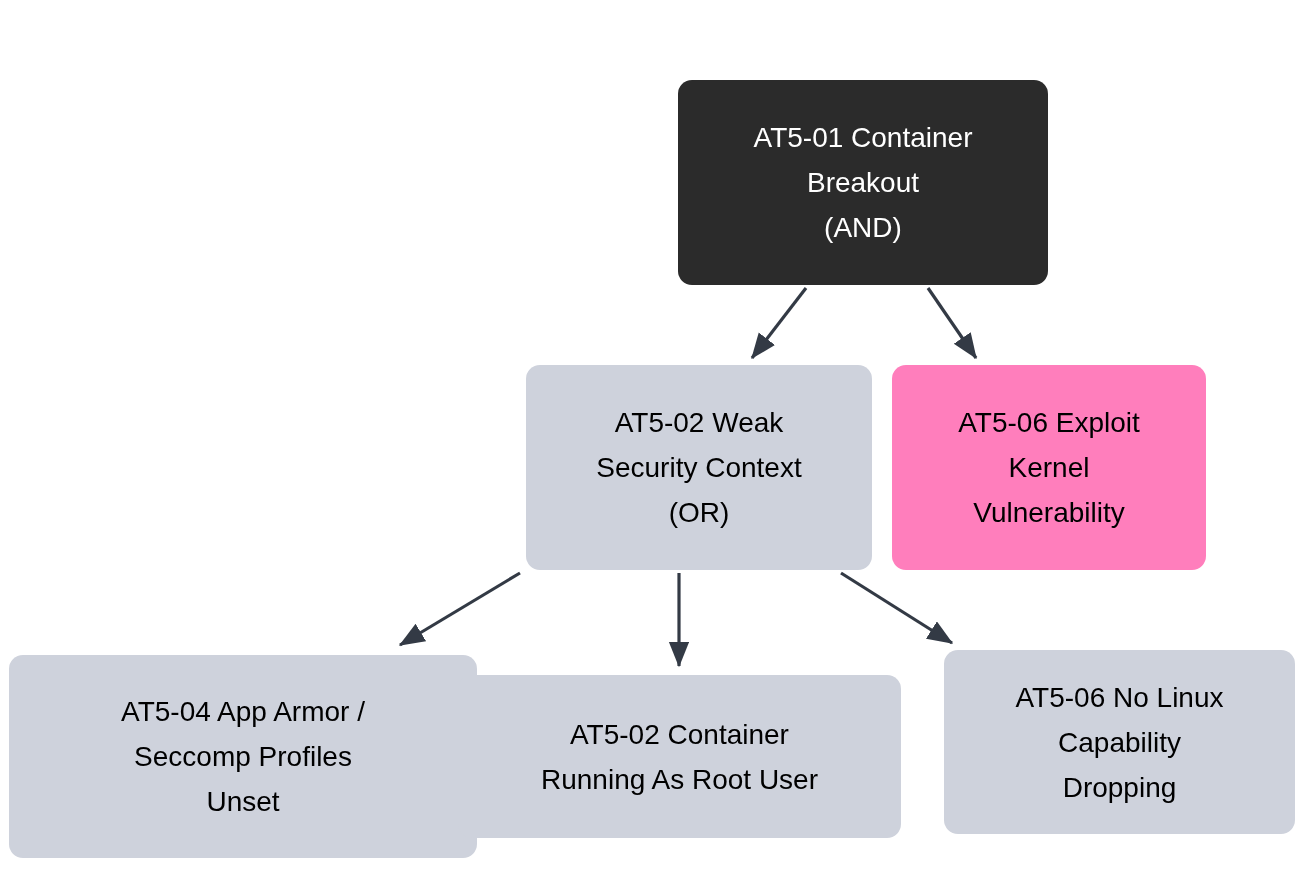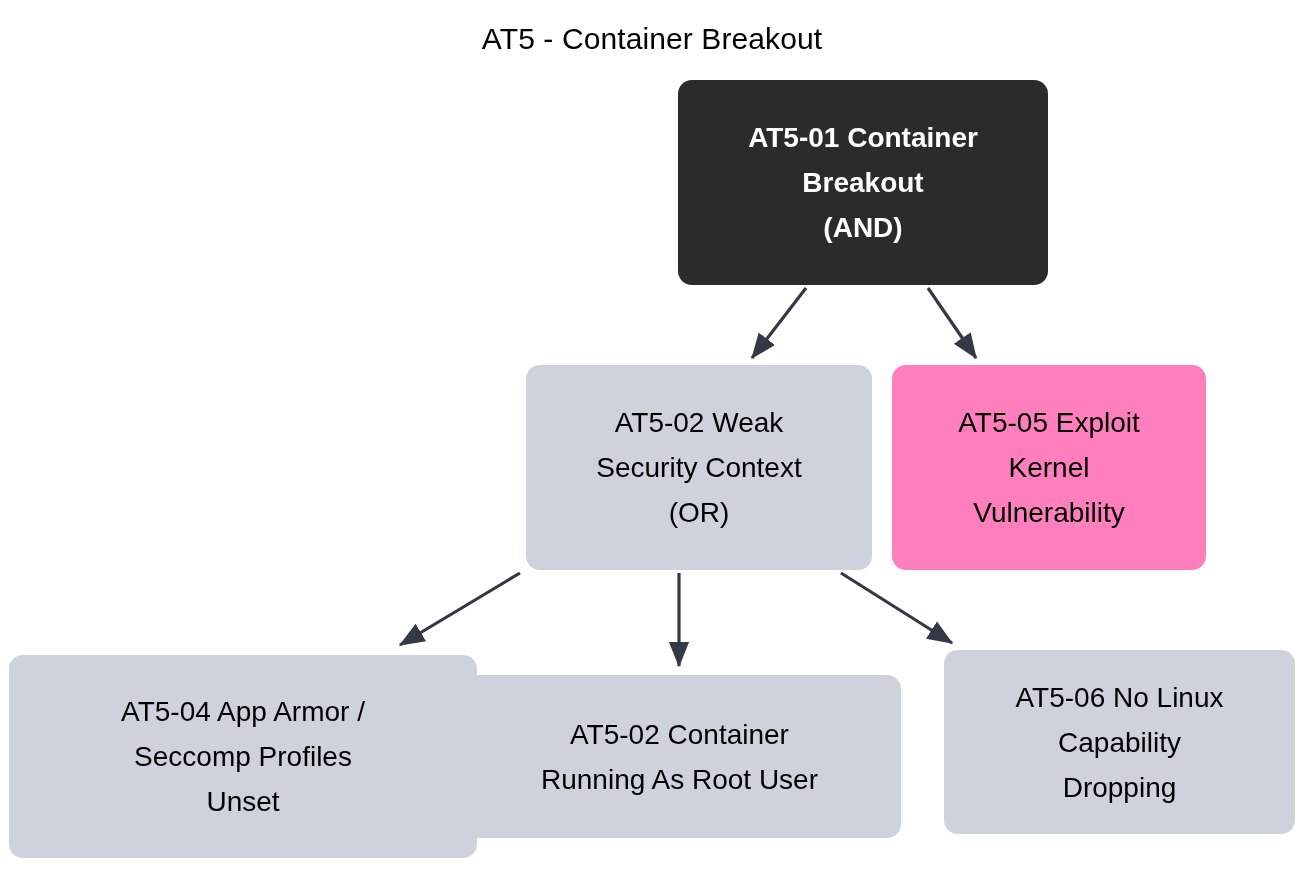--- a/index.html
+++ b/index.html
@@ -63,50 +63,49 @@
   .node-pink {
     background: #ff7ebc;
     color: #000000;
   }
 </style>
 </head>
 <body>
 
 <div id="canvas">
 
-  <div class="diagram-title">AT5 - Container Breakout</div>
 
   <svg id="edge-layer" viewBox="0 0 1304 870" xmlns="http://www.w3.org/2000/svg">
     <defs>
       <marker id="arrowhead" markerWidth="9" markerHeight="9" refX="7.6" refY="3.2" orient="auto" markerUnits="strokeWidth">
         <path d="M0,0 L8,3.2 L0,6.4 z" fill="#333a45"></path>
       </marker>
     </defs>
     <g id="edges-group">
         <line x1="806" y1="288" x2="752" y2="358" stroke="#333a45" stroke-width="3.2" marker-end="url(#arrowhead)"></line>
         <line x1="928" y1="288" x2="976" y2="358" stroke="#333a45" stroke-width="3.2" marker-end="url(#arrowhead)"></line>
         <line x1="520" y1="573" x2="400" y2="645" stroke="#333a45" stroke-width="3.2" marker-end="url(#arrowhead)"></line>
         <line x1="679" y1="573" x2="679" y2="666" stroke="#333a45" stroke-width="3.2" marker-end="url(#arrowhead)"></line>
         <line x1="841" y1="573" x2="952" y2="643" stroke="#333a45" stroke-width="3.2" marker-end="url(#arrowhead)"></line>
       </g>
   </svg>
 
   <div id="nodes-group">
-      <div class="node node-root" style="left: 678px; top: 80px; width: 370px; height: 205px; font-weight: bold;">
+      <div class="node node-root" style="left: 678px; top: 80px; width: 370px; height: 205px;">
         <span class="node-label">AT5-01 Container
 Breakout
 (AND)</span>
       </div>
       <div class="node node-gray" style="left: 526px; top: 365px; width: 346px; height: 205px;">
         <span class="node-label">AT5-02 Weak
 Security Context
 (OR)</span>
       </div>
       <div class="node node-pink" style="left: 892px; top: 365px; width: 314px; height: 205px;">
-        <span class="node-label">AT5-05 Exploit
+        <span class="node-label">AT5-06 Exploit
 Kernel
 Vulnerability</span>
       </div>
       <div class="node node-gray" style="left: 9px; top: 655px; width: 468px; height: 203px;">
         <span class="node-label">AT5-04 App Armor /
 Seccomp Profiles
 Unset</span>
       </div>
       <div class="node node-gray" style="left: 458px; top: 675px; width: 443px; height: 163px;">
         <span class="node-label">AT5-02 Container

